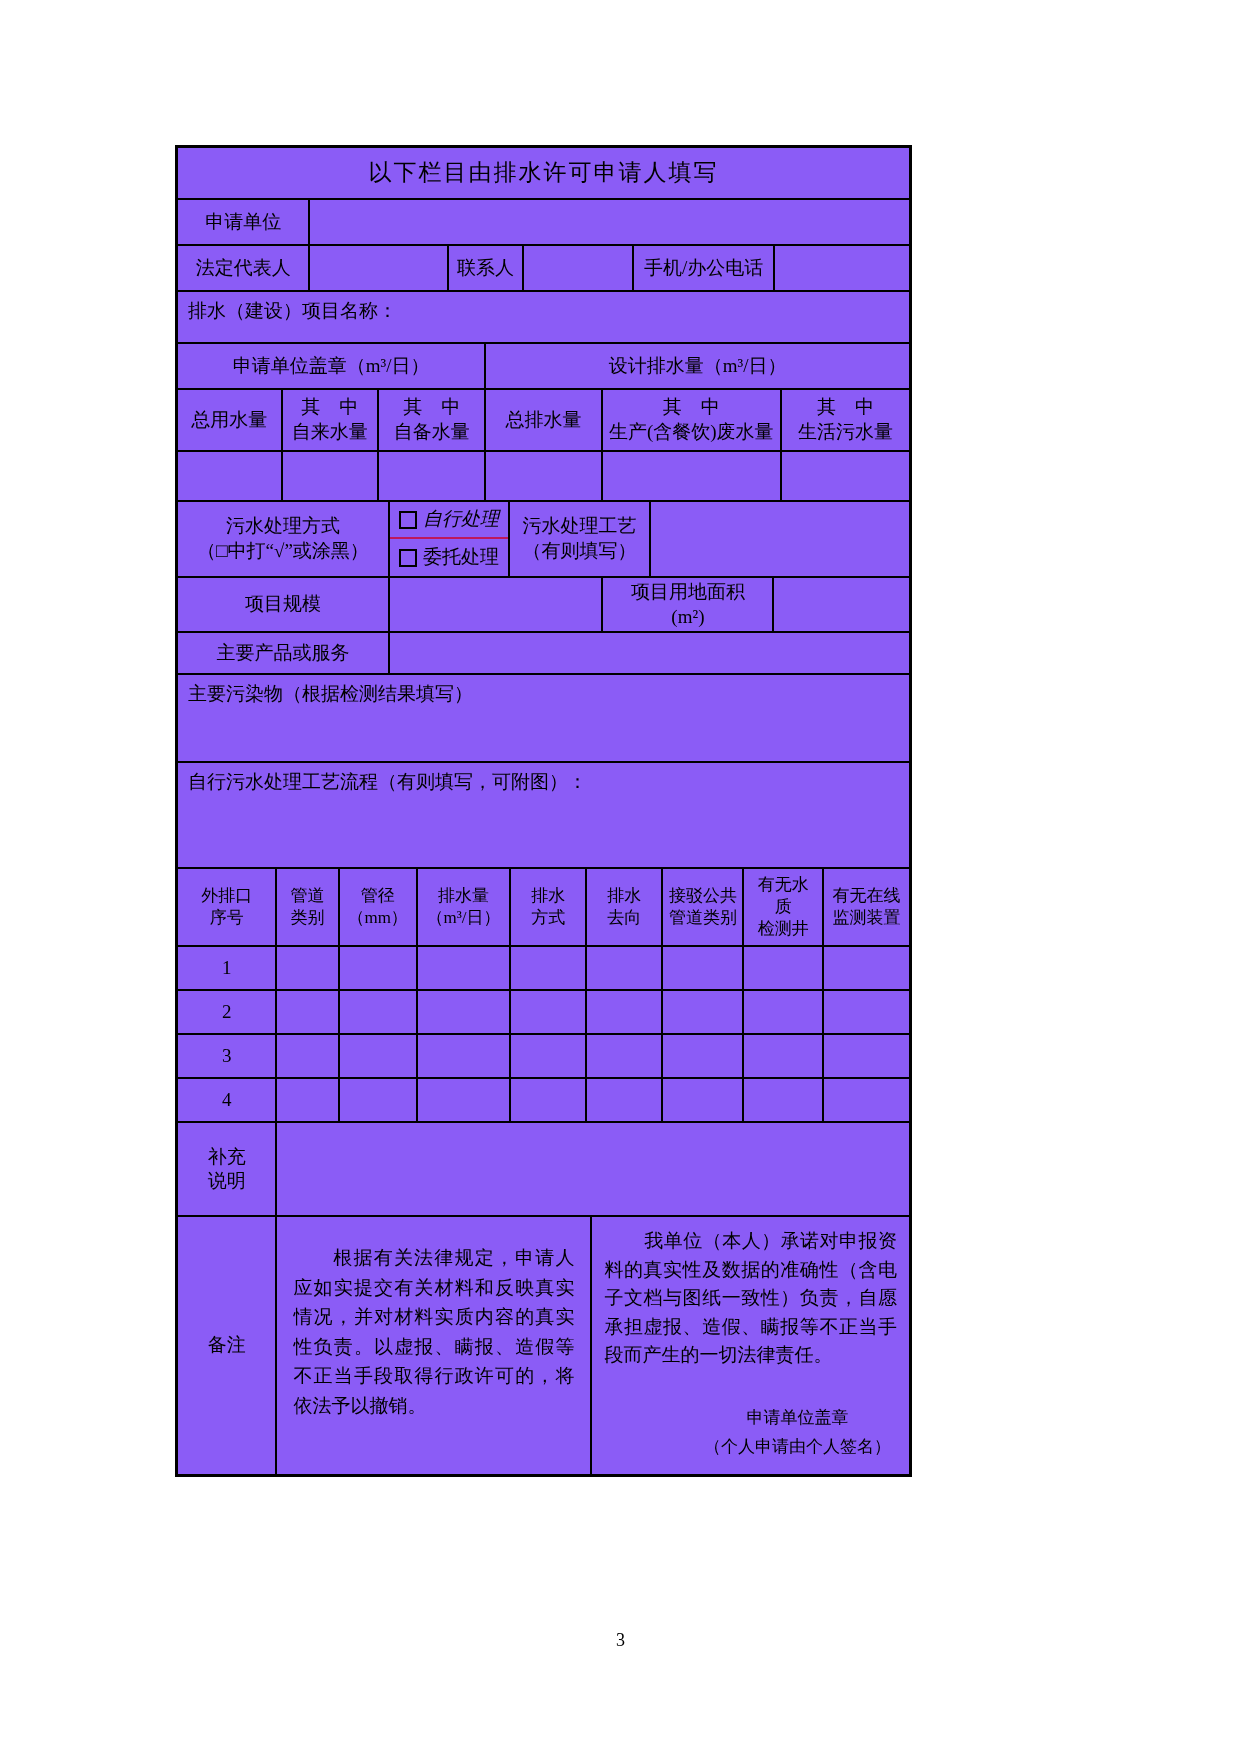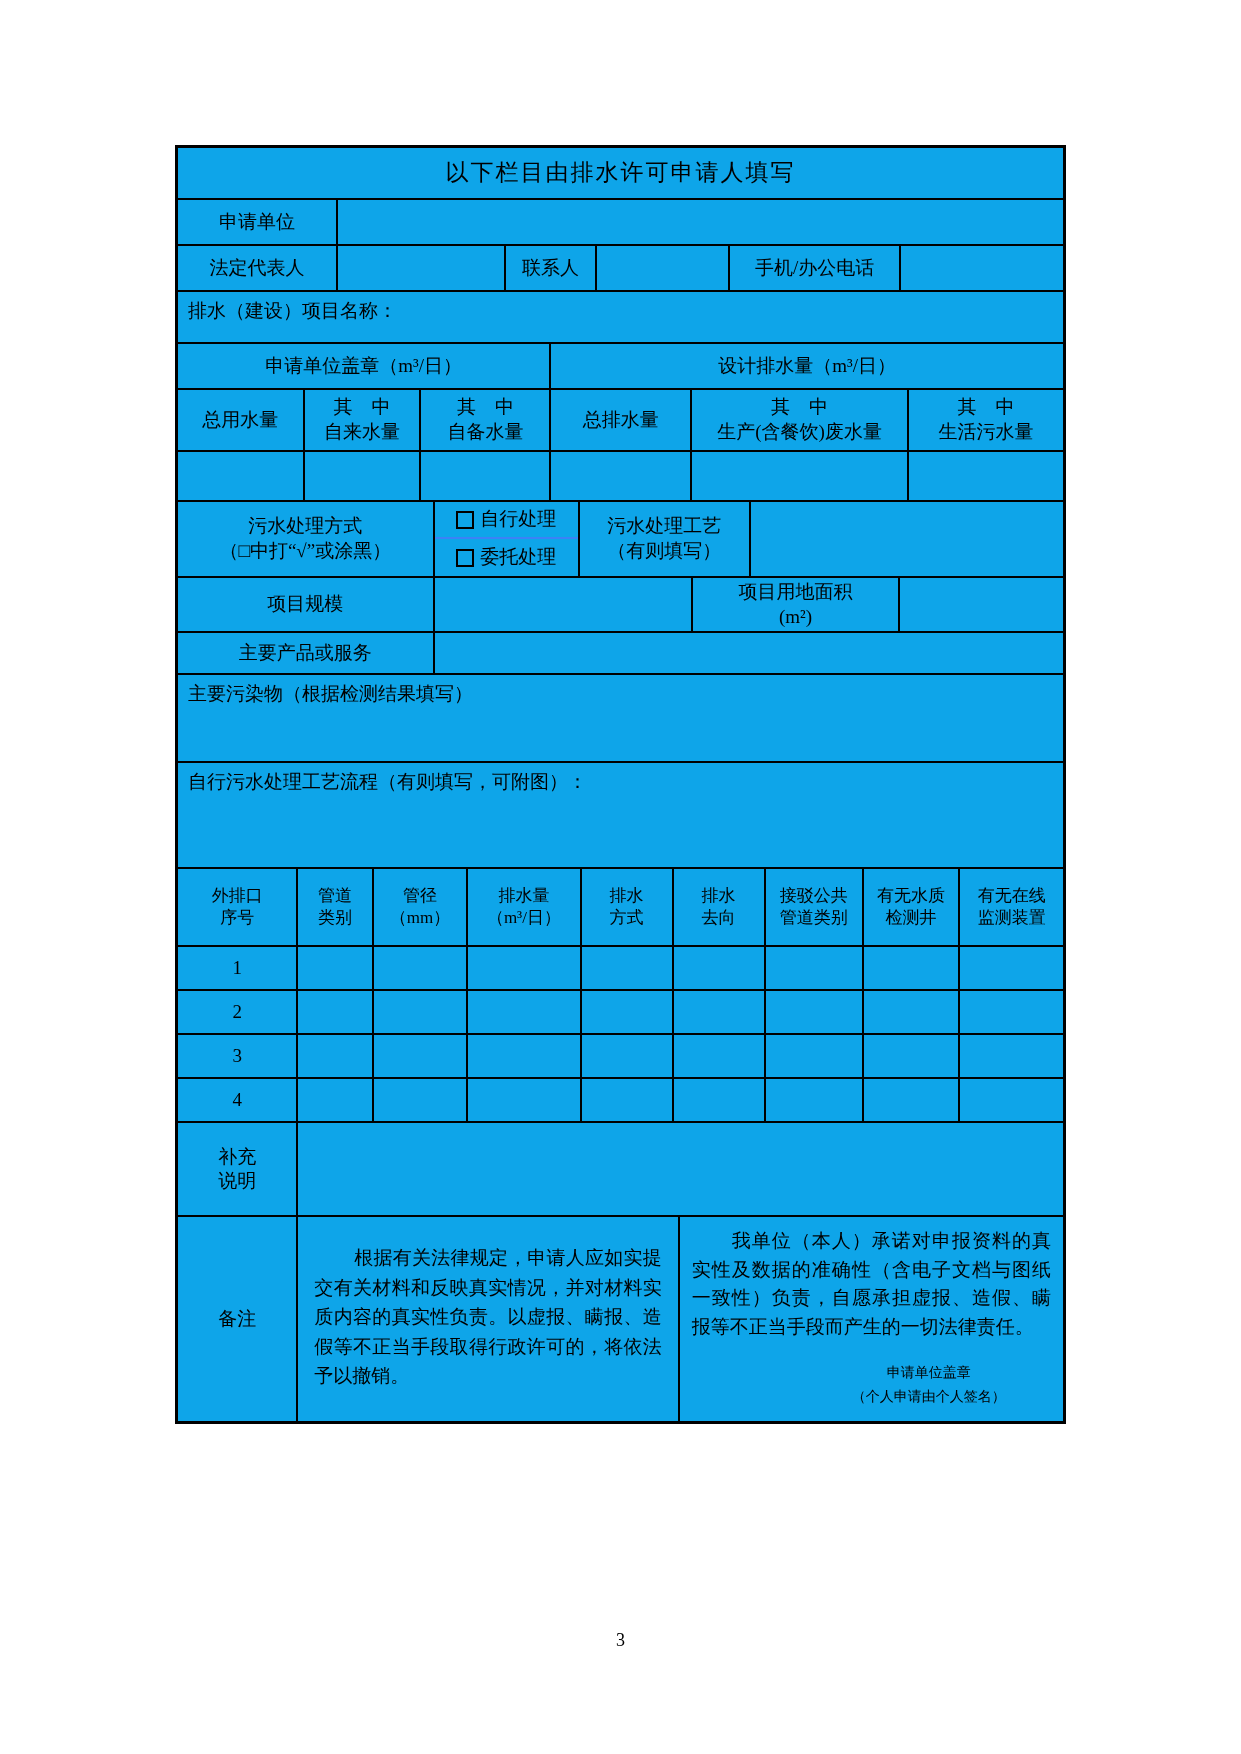--- a/index.html
+++ b/index.html
@@ -2,46 +2,46 @@
 <html><head>
 <meta charset="utf-8">
 <style>
   html,body{margin:0;padding:0;}
   body{
     width:1241px;height:1754px;background:#ffffff;color:#000;
     font-family:"Liberation Serif","DejaVu Serif",serif;
     position:relative;
   }
   .tbl{
-    position:absolute;left:175px;top:145px;width:891px;
-    border:3px solid #000;box-sizing:border-box;background:#0ea5e9;
+    position:absolute;left:175px;top:145px;width:737px;
+    border:3px solid #000;box-sizing:border-box;background:#8b5cf6;
   }
   .r{display:flex;border-bottom:2px solid #000;}
   .r:last-child{border-bottom:none;}
   .c{
     box-sizing:border-box;border-right:2px solid #000;
     display:flex;align-items:center;justify-content:center;
     text-align:center;font-size:19px;line-height:1.3;padding:2px 5px;
     min-width:0;
   }
   .c:last-child{border-right:none;}
   .grow{flex:1 1 auto;}
   .pre{white-space:pre-line;}
   .tl{align-items:flex-start;justify-content:flex-start;text-align:left;padding:7px 10px;}
   .title{font-size:23px;letter-spacing:2px;}
   .small{font-size:17px;}
   .optcol{flex-direction:column;padding:0;align-items:stretch;}
   .opt{flex:1 1 50%;display:flex;align-items:center;justify-content:center;box-sizing:border-box;}
-  .opt:first-child{border-bottom:2px solid #3b82f6;}
+  .opt:first-child{border-bottom:2px solid #be185d;font-style:italic;}
   .cb{display:inline-block;width:14px;height:14px;border:2px solid #000;margin-right:6px;flex:0 0 auto;}
   .blockcell{display:block;}
   .remark-left{padding:26px 16px 10px 16px;font-size:19px;line-height:1.55;text-align:justify;}
   .remark-left p,.remark-right p{margin:0;text-indent:2.1em;}
   .remark-right{padding:10px 12px 12px 12px;font-size:19px;line-height:1.5;text-align:justify;}
-  .stamp{margin-top:20px;text-align:center;margin-left:32%;line-height:1.7;font-size:14px;}
+  .stamp{margin-top:34px;text-align:center;margin-left:32%;line-height:1.7;font-size:17px;}
   .pagenum{position:absolute;left:0;width:1241px;top:1630px;text-align:center;font-size:18px;}
 </style>
 </head>
 <body>
 
 <div class="tbl">
 
   <div class="r" style="min-height:50px">
     <div class="c grow title">以下栏目由排水许可申请人填写</div>
   </div>

